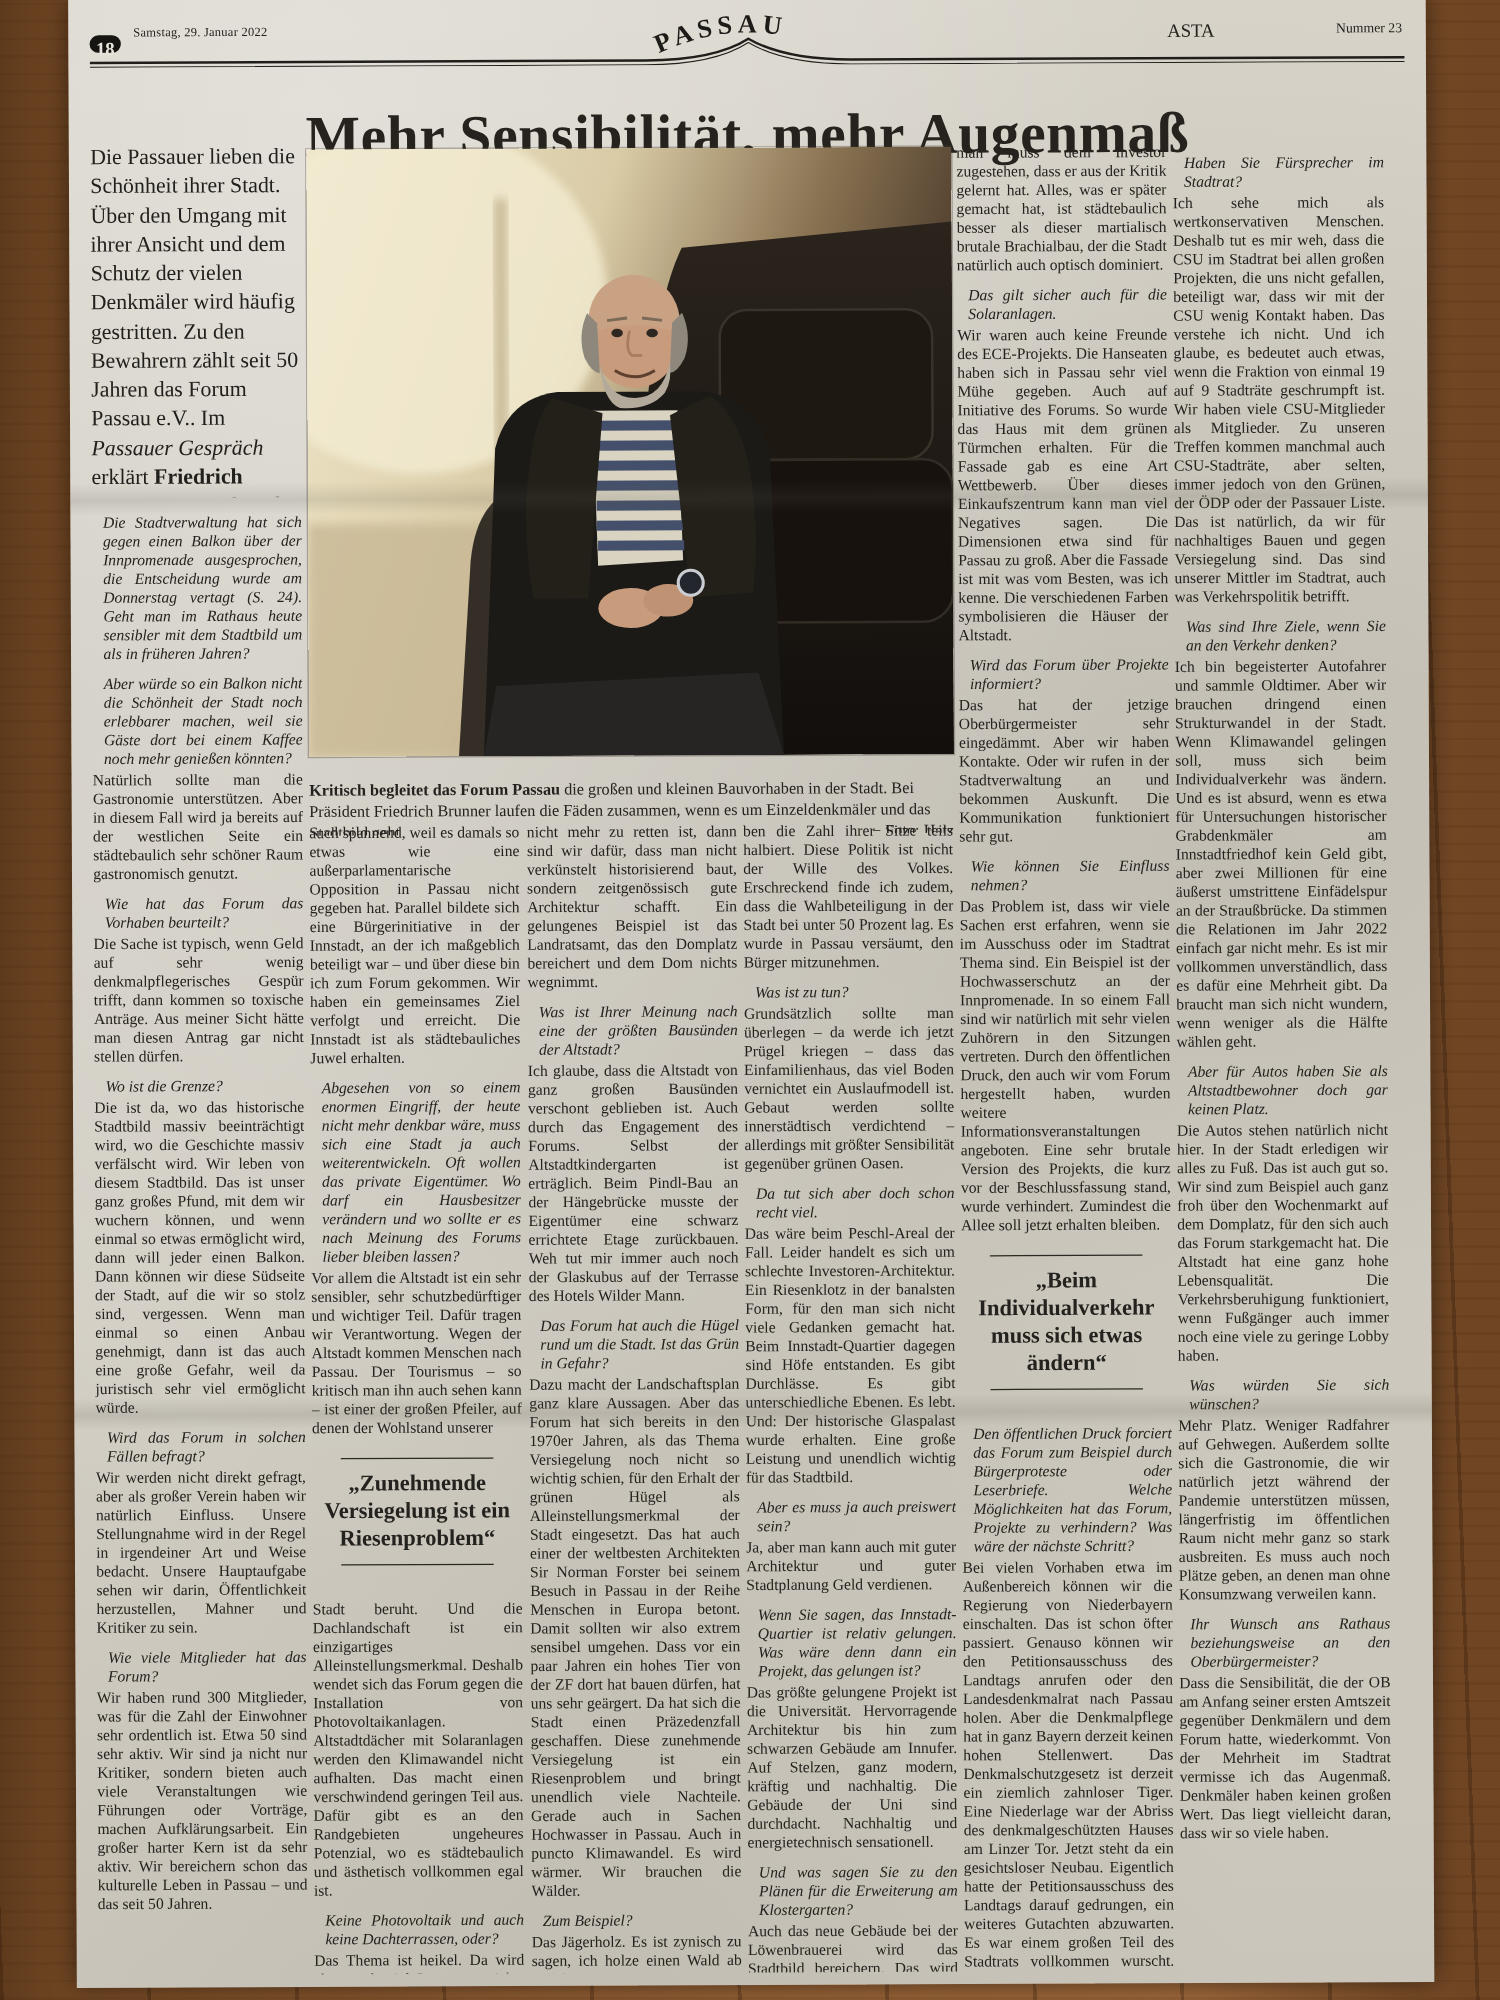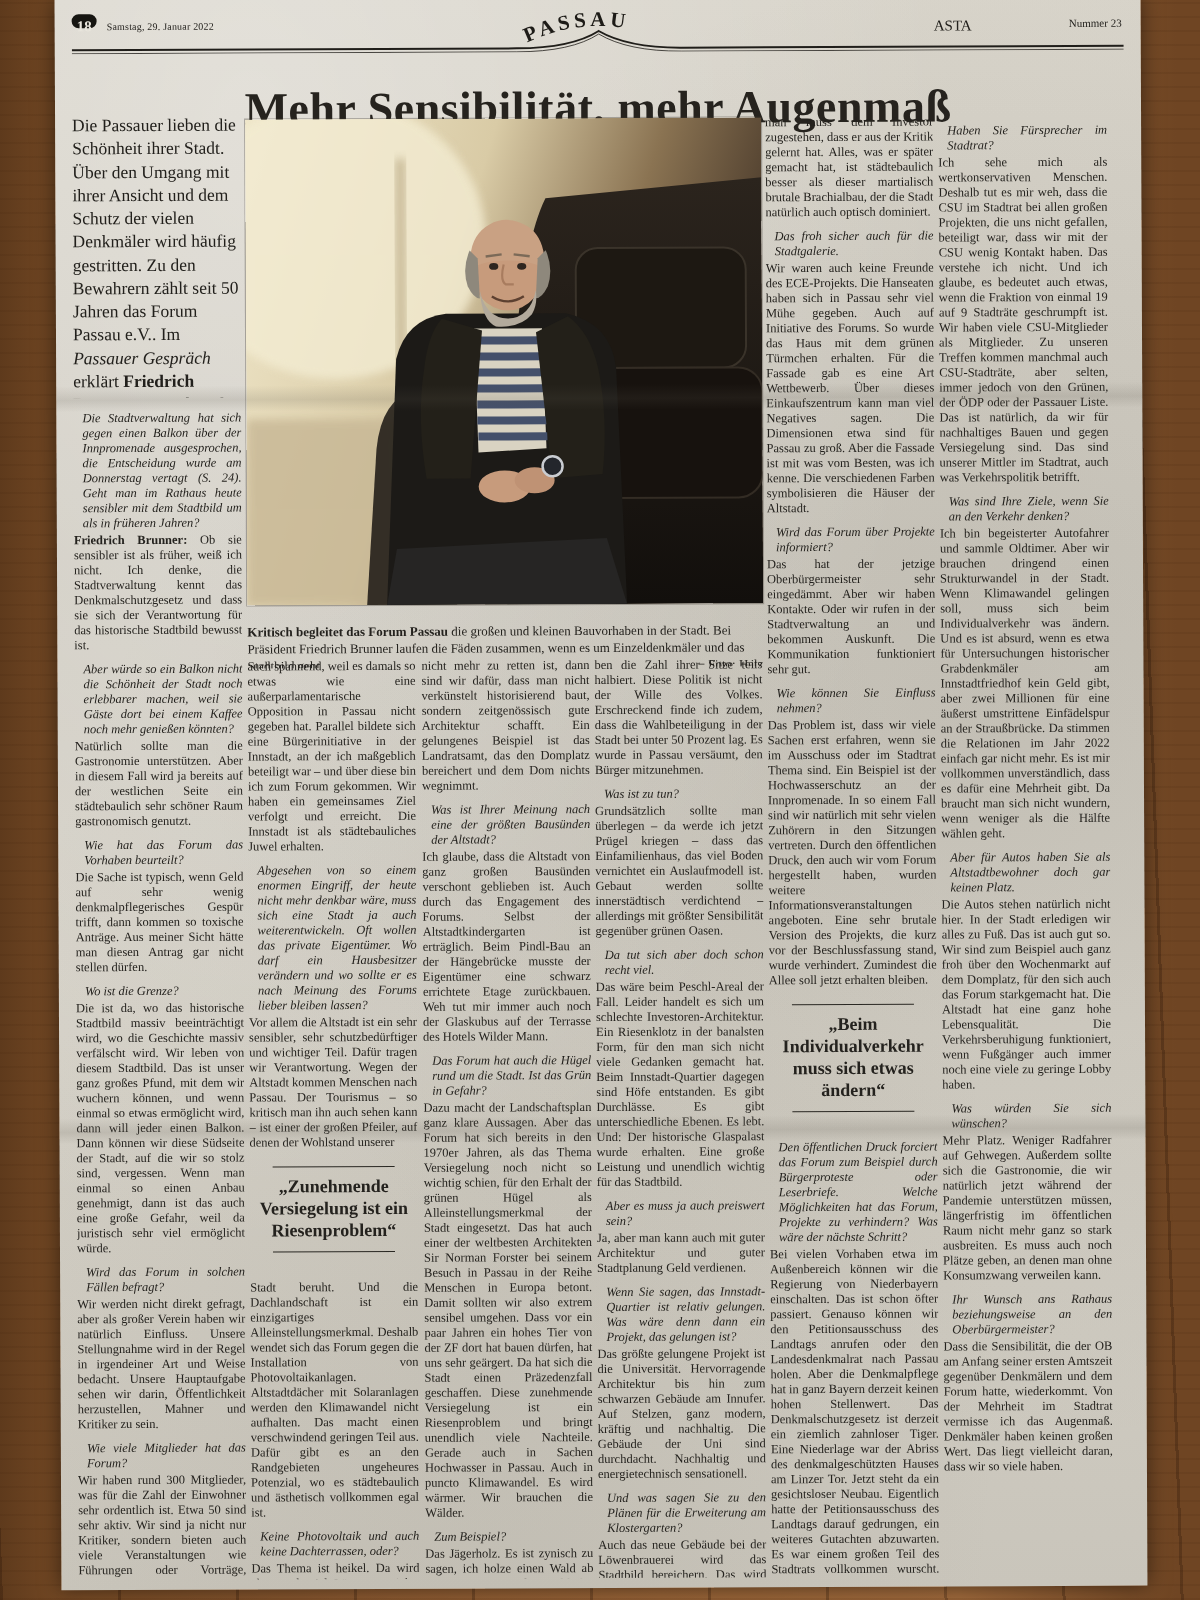--- a/index.html
+++ b/index.html
@@ -19,21 +19,21 @@
       radial-gradient(ellipse at 85% 45%, rgba(110,105,95,.14), rgba(0,0,0,0) 60%),
       radial-gradient(ellipse at 40% 85%, rgba(130,125,112,.12), rgba(0,0,0,0) 55%),
       linear-gradient(180deg,#d8d4ca,#cfcbc1 35%,#d4d0c6 65%,#c9c5bb);
     box-shadow:0 0 22px rgba(0,0,0,.55);
     color:#24221e;
   }
   .fold{position:absolute;left:0;width:100%;height:26px;pointer-events:none;
     background:linear-gradient(180deg,rgba(0,0,0,0),rgba(90,85,75,.16) 55%,rgba(0,0,0,0));}
   
   .header{position:absolute;left:17px;top:10px;width:1052px;height:46px;}
-  .page-box{position:absolute;left:0;top:6px;width:25px;height:14px;background:#161511;color:#e8e5dc;
+  .page-box{position:absolute;left:0;top:20px;width:25px;height:14px;background:#161511;color:#e8e5dc;
     font-size:15px;font-weight:bold;text-align:center;line-height:24px;border-radius:10px;}
   .date{position:absolute;left:35px;top:13px;font-size:10px;letter-spacing:.2px;}
   .asta{position:absolute;right:152px;top:13px;font-size:15px;}
   .issue{position:absolute;right:2px;top:13px;font-size:11px;}
   .mast-svg{position:absolute;left:0;top:0;width:1052px;height:46px;}
   
   .headline{position:absolute;left:17px;top:54px;width:1052px;text-align:center;
     font-size:46px;font-weight:bold;letter-spacing:.5px;color:#26231e;}
   
   .intro{position:absolute;left:17px;top:116px;width:168px;height:284px;overflow:hidden;
@@ -138,21 +138,20 @@
     </svg>
   </div>
 
   <p class="caption">
     <b>Kritisch begleitet das Forum Passau</b><span> die großen und kleinen Bauvorhaben in der Stadt. Bei Präsident Friedrich Brunner laufen die Fäden zusammen, wenn es um Einzeldenkmäler und das Stadtbild geht.</span>
     <span class="credit">− Foto: Hatz</span>
   </p>
 
   <div class="col" id="col1">
       <p class="q">Die Stadtverwaltung hat sich gegen einen Balkon über der Innpromenade ausgesprochen, die Entscheidung wurde am Donnerstag vertagt (S. 24). Geht man im Rathaus heute sensibler mit dem Stadtbild um als in früheren Jahren?</p>
-      <p class="a"><b>Friedrich Brunner:</b> Ob sie sensibler ist als früher, weiß ich nicht. Ich denke, die Stadtverwaltung kennt das Denkmalschutzgesetz und dass sie sich der Verantwortung für das historische Stadtbild bewusst ist.</p>
       <p class="q">Aber würde so ein Balkon nicht die Schönheit der Stadt noch erlebbarer machen, weil sie Gäste dort bei einem Kaffee noch mehr genießen könnten?</p>
       <p class="a">Natürlich sollte man die Gastronomie unterstützen. Aber in diesem Fall wird ja bereits auf der westlichen Seite ein städtebaulich sehr schöner Raum gastronomisch genutzt.</p>
       <p class="q">Wie hat das Forum das Vorhaben beurteilt?</p>
       <p class="a">Die Sache ist typisch, wenn Geld auf sehr wenig denkmalpflegerisches Gespür trifft, dann kommen so toxische Anträge. Aus meiner Sicht hätte man diesen Antrag gar nicht stellen dürfen.</p>
       <p class="q">Wo ist die Grenze?</p>
       <p class="a">Die ist da, wo das historische Stadtbild massiv beeinträchtigt wird, wo die Geschichte massiv verfälscht wird. Wir leben von diesem Stadtbild. Das ist unser ganz großes Pfund, mit dem wir wuchern können, und wenn einmal so etwas ermöglicht wird, dann will jeder einen Balkon. Dann können wir diese Südseite der Stadt, auf die wir so stolz sind, vergessen. Wenn man einmal so einen Anbau genehmigt, dann ist das auch eine große Gefahr, weil da juristisch sehr viel ermöglicht würde.</p>
       <p class="q">Wird das Forum in solchen Fällen befragt?</p>
       <p class="a">Wir werden nicht direkt gefragt, aber als großer Verein haben wir natürlich Einfluss. Unsere Stellungnahme wird in der Regel in irgendeiner Art und Weise bedacht. Unsere Hauptaufgabe sehen wir darin, Öffentlichkeit herzustellen, Mahner und Kritiker zu sein.</p>
       <p class="q">Wie viele Mitglieder hat das Forum?</p>
       <p class="a">Wir haben rund 300 Mitglieder, was für die Zahl der Einwohner sehr ordentlich ist. Etwa 50 sind sehr aktiv. Wir sind ja nicht nur Kritiker, sondern bieten auch viele Veranstaltungen wie Führungen oder Vorträge, machen Aufklärungsarbeit. Ein großer harter Kern ist da sehr aktiv. Wir bereichern schon das kulturelle Leben in Passau – und das seit 50 Jahren.</p>
@@ -187,21 +186,21 @@
       <p class="a">Das wäre beim Peschl-Areal der Fall. Leider handelt es sich um schlechte Investoren-Architektur. Ein Riesenklotz in der banalsten Form, für den man sich nicht viele Gedanken gemacht hat. Beim Innstadt-Quartier dagegen sind Höfe entstanden. Es gibt Durchlässe. Es gibt unterschiedliche Ebenen. Es lebt. Und: Der historische Glaspalast wurde erhalten. Eine große Leistung und unendlich wichtig für das Stadtbild.</p>
       <p class="q">Aber es muss ja auch preiswert sein?</p>
       <p class="a">Ja, aber man kann auch mit guter Architektur und guter Stadtplanung Geld verdienen.</p>
       <p class="q">Wenn Sie sagen, das Innstadt-Quartier ist relativ gelungen. Was wäre denn dann ein Projekt, das gelungen ist?</p>
       <p class="a">Das größte gelungene Projekt ist die Universität. Hervorragende Architektur bis hin zum schwarzen Gebäude am Innufer. Auf Stelzen, ganz modern, kräftig und nachhaltig. Die Gebäude der Uni sind durchdacht. Nachhaltig und energietechnisch sensationell.</p>
       <p class="q">Und was sagen Sie zu den Plänen für die Erweiterung am Klostergarten?</p>
       <p class="a">Auch das neue Gebäude bei der Löwenbrauerei wird das Stadtbild bereichern. Das wird sicher eine städtebauliche Aufwertung und die wird vom hässlichen Turm ablenken.</p>
     </div>
   <div class="col" id="col5">
       <p class="a">man muss dem Investor zugestehen, dass er aus der Kritik gelernt hat. Alles, was er später gemacht hat, ist städtebaulich besser als dieser martialisch brutale Brachialbau, der die Stadt natürlich auch optisch dominiert.</p>
-      <p class="q">Das froh sicher auch für die Stadtgalerie.</p>
+      <p class="q">Das gilt sicher auch für die Solaranlagen.</p>
       <p class="a">Wir waren auch keine Freunde des ECE-Projekts. Die Hanseaten haben sich in Passau sehr viel Mühe gegeben. Auch auf Initiative des Forums. So wurde das Haus mit dem grünen Türmchen erhalten. Für die Fassade gab es eine Art Wettbewerb. Über dieses Einkaufszentrum kann man viel Negatives sagen. Die Dimensionen etwa sind für Passau zu groß. Aber die Fassade ist mit was vom Besten, was ich kenne. Die verschiedenen Farben symbolisieren die Häuser der Altstadt.</p>
       <p class="q">Wird das Forum über Projekte informiert?</p>
       <p class="a">Das hat der jetzige Oberbürgermeister sehr eingedämmt. Aber wir haben Kontakte. Oder wir rufen in der Stadtverwaltung an und bekommen Auskunft. Die Kommunikation funktioniert sehr gut.</p>
       <p class="q">Wie können Sie Einfluss nehmen?</p>
       <p class="a">Das Problem ist, dass wir viele Sachen erst erfahren, wenn sie im Ausschuss oder im Stadtrat Thema sind. Ein Beispiel ist der Hochwasserschutz an der Innpromenade. In so einem Fall sind wir natürlich mit sehr vielen Zuhörern in den Sitzungen vertreten. Durch den öffentlichen Druck, den auch wir vom Forum hergestellt haben, wurden weitere Informationsveranstaltungen angeboten. Eine sehr brutale Version des Projekts, die kurz vor der Beschlussfassung stand, wurde verhindert. Zumindest die Allee soll jetzt erhalten bleiben.</p>
       <div class="pullquote">
         <div class="pq-rule"></div>
         <div class="pq-text">„Beim Individualverkehr muss sich etwas ändern“</div>
         <div class="pq-rule"></div>
       </div>

